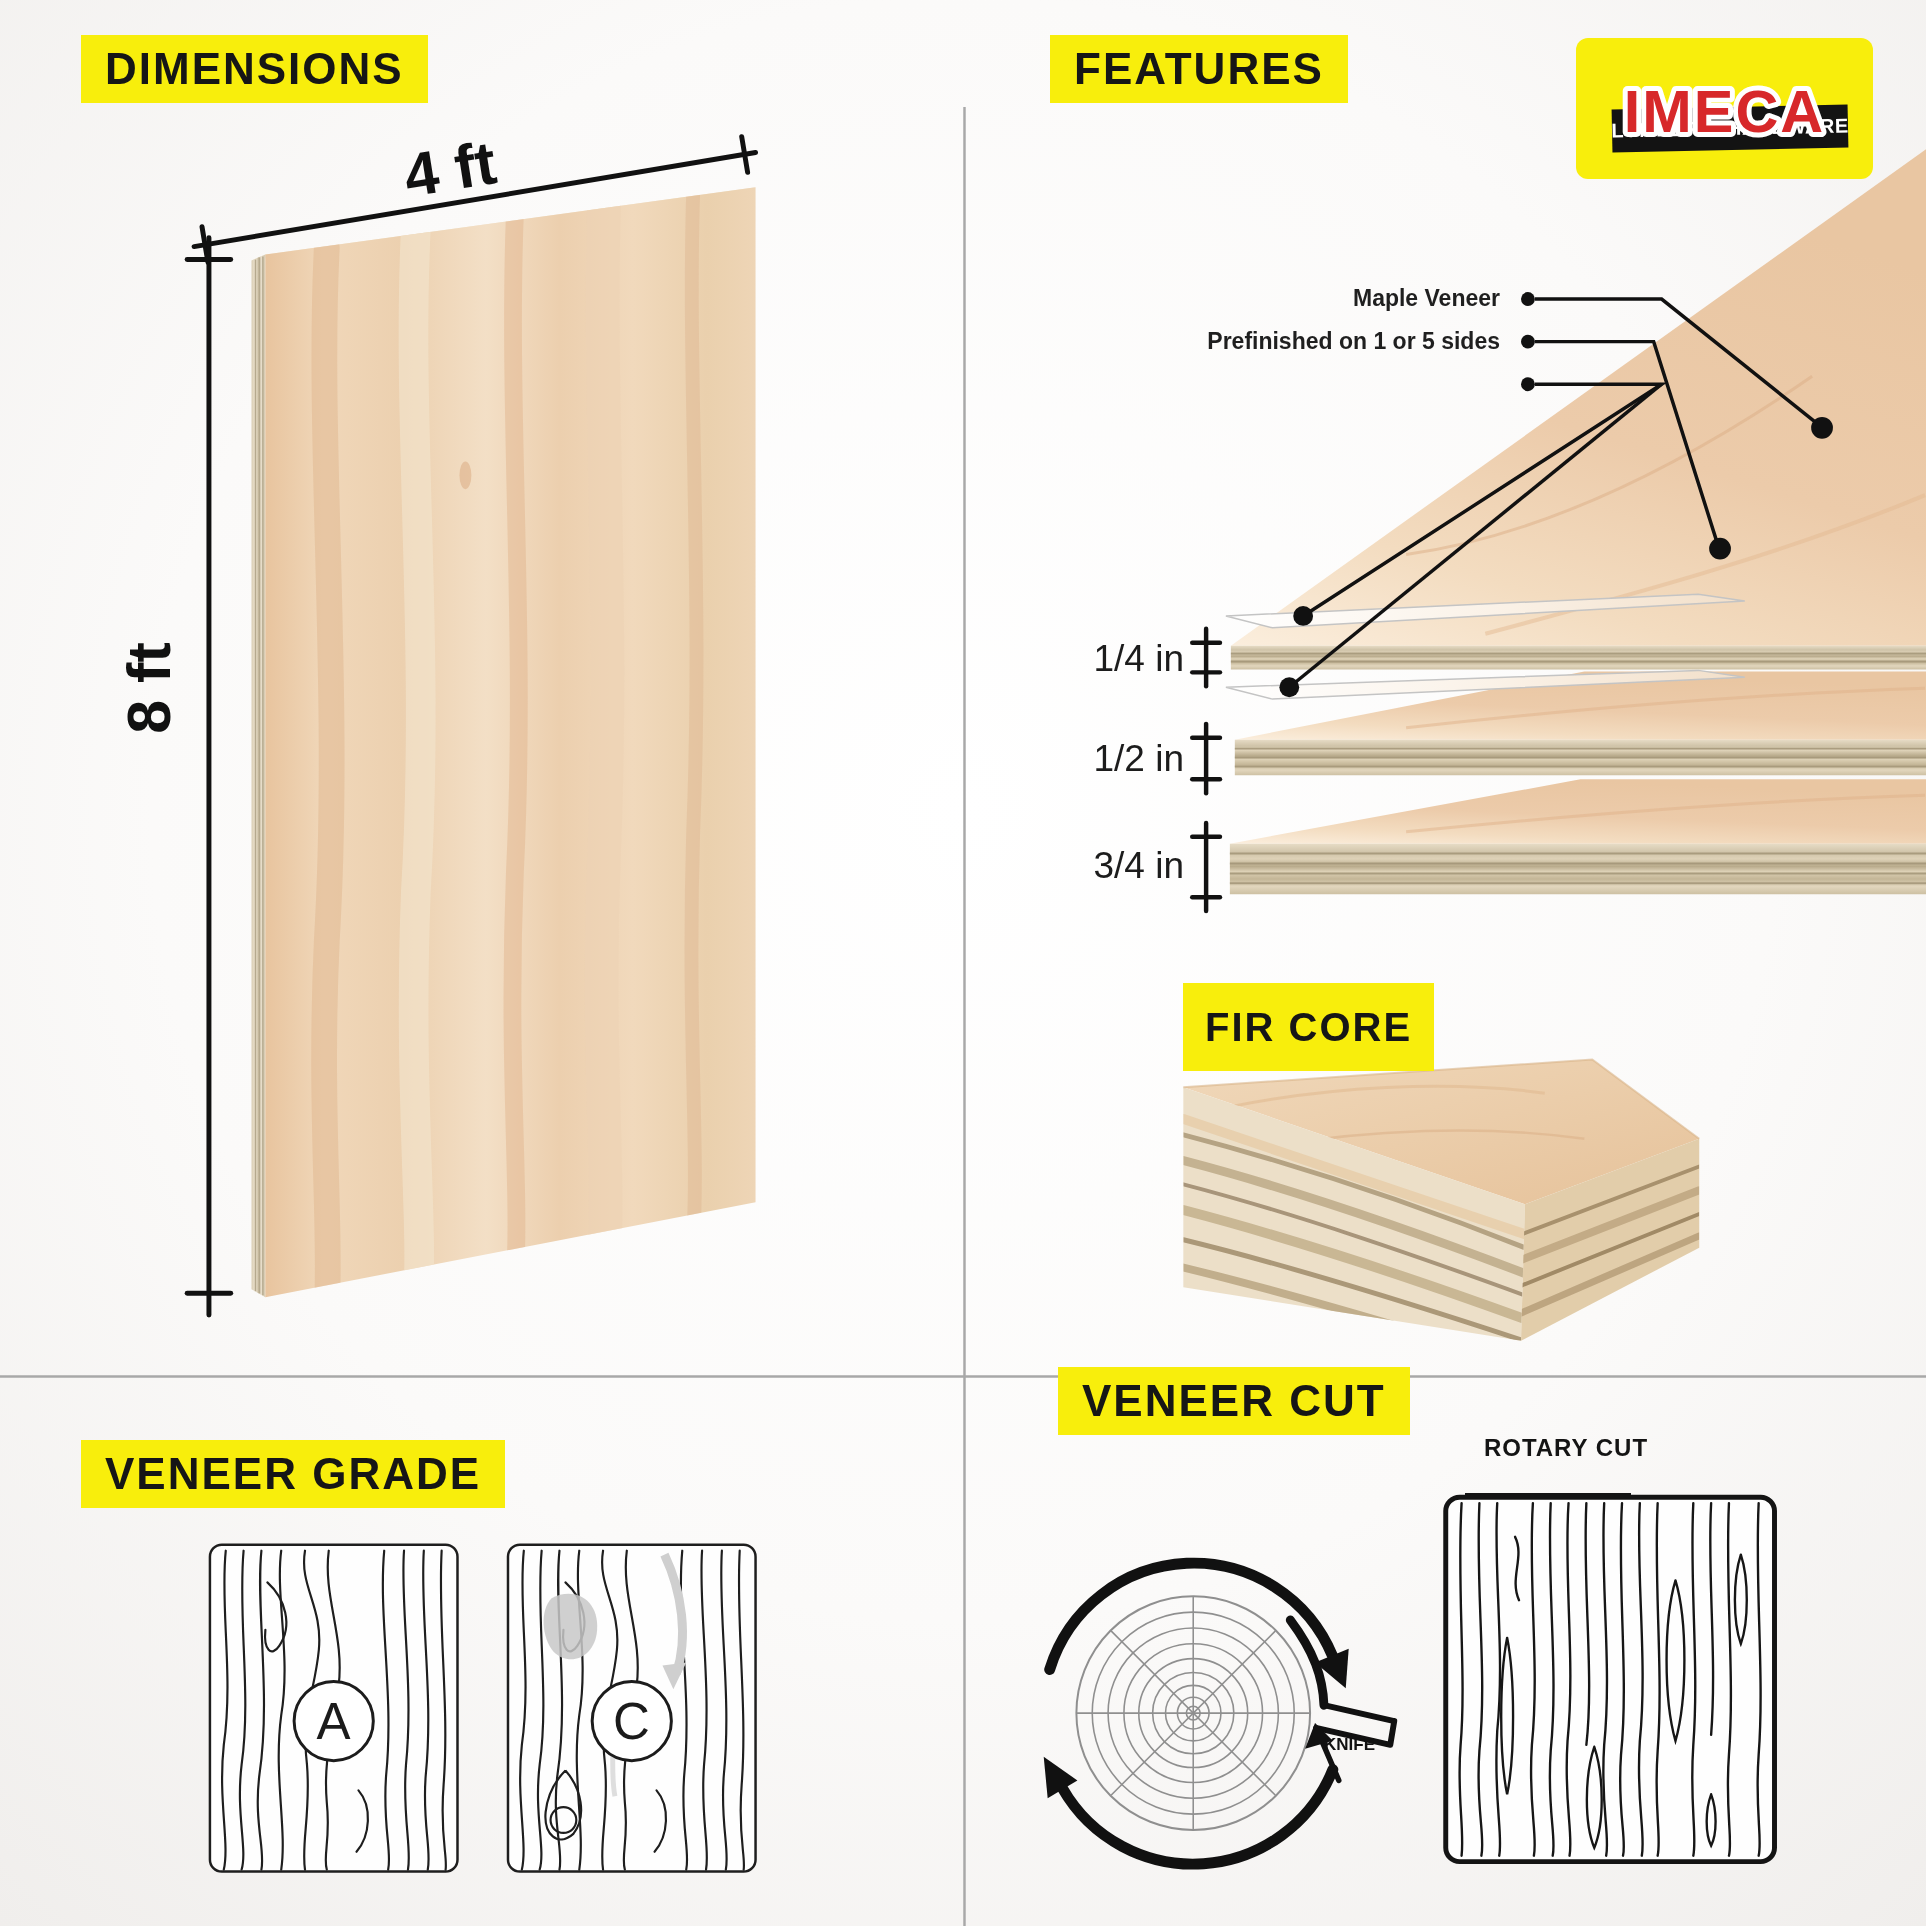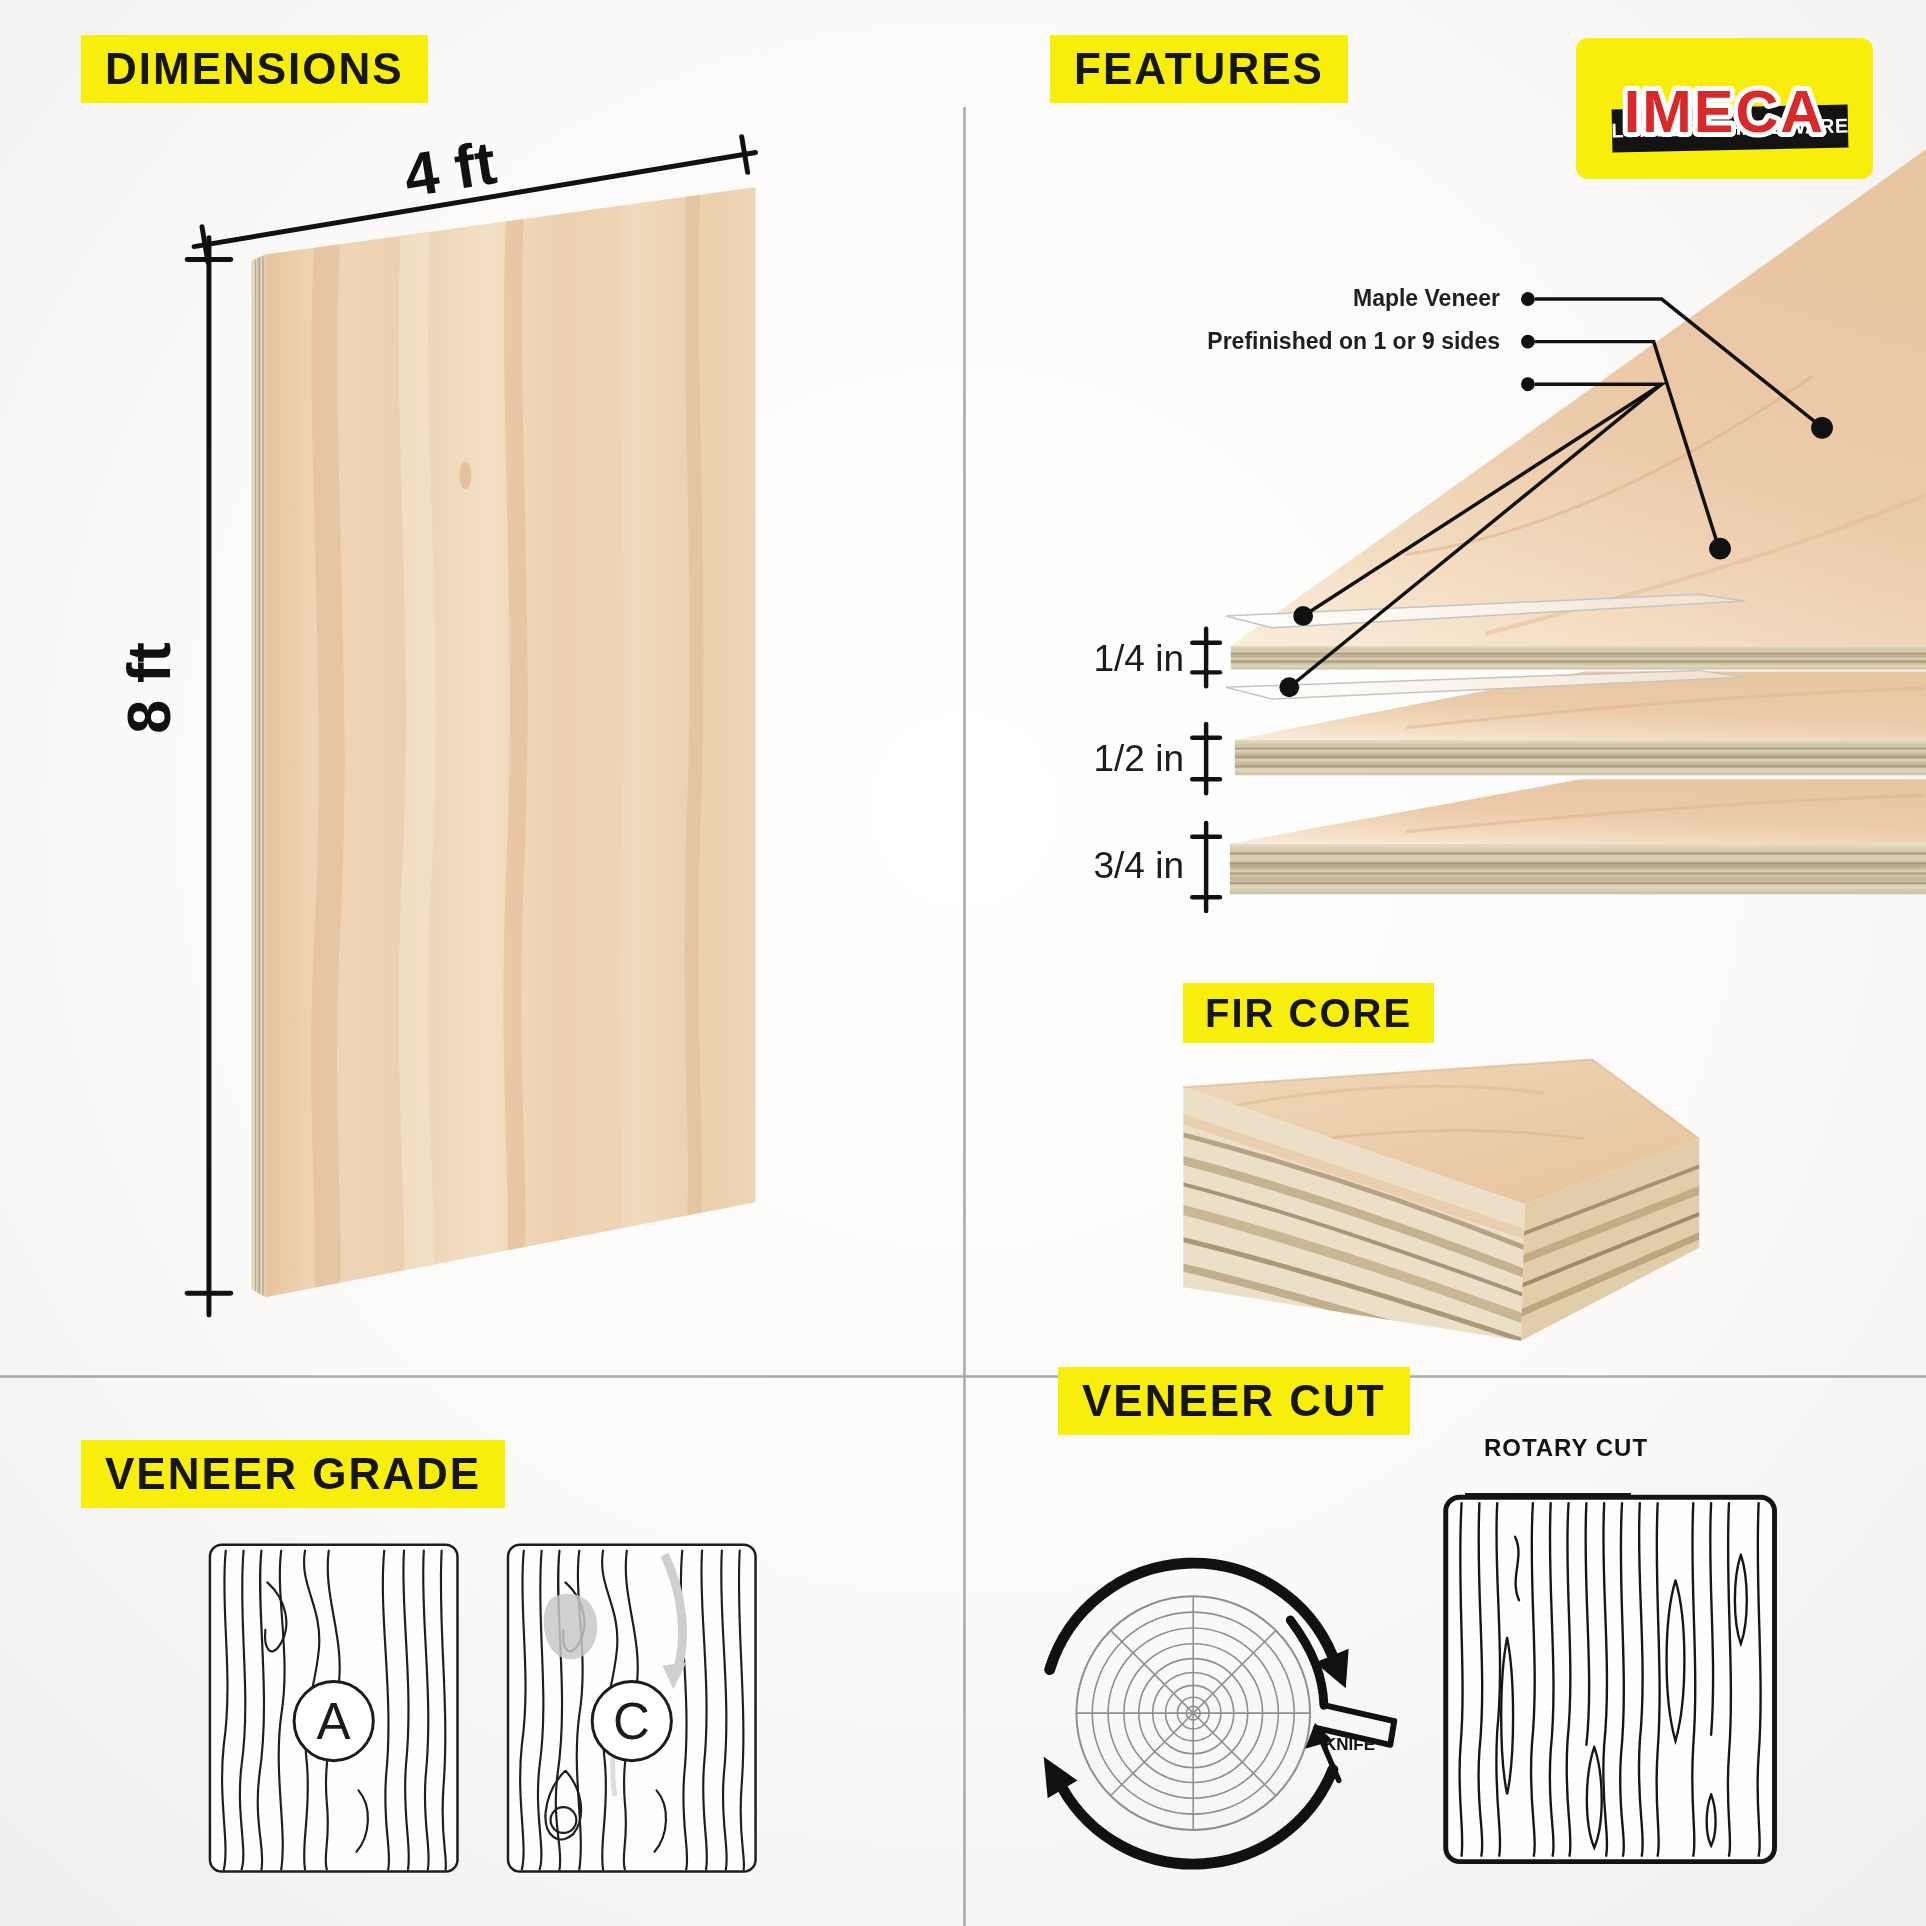--- a/index.html
+++ b/index.html
@@ -334,28 +334,28 @@
           <path d="M 70,40 C 80,60 64,82 74,104"></path>
         </g>
       </g>
     </g>
   </svg>
 
   <div class="ylabel" style="left:61px;top:35px;">DIMENSIONS</div>
   <div class="ylabel" style="left:1030px;top:35px;">FEATURES</div>
   <div class="ylabel" style="left:61px;top:1440px;">VENEER GRADE</div>
   <div class="ylabel" style="left:1038px;top:1367px;">VENEER CUT</div>
-  <div class="ylabel" style="left:1163px;top:983px;font-size:40px;padding:10px 22px;">FIR CORE</div>
+  <div class="ylabel" style="left:1163px;top:983px;font-size:40px;padding:24px 22px;">FIR CORE</div>
 
   <div class="dimtext" style="left:371px;top:134px;width:158px;transform:rotate(-9deg);">4 ft</div>
   <div class="dimtext" style="left:79px;top:653px;width:139px;transform:rotate(-90deg);">8 ft</div>
 
   <div class="callouts">
     <div>Maple Veneer</div>
-    <div>Prefinished on 1 or 9 sides</div>
+    <div>Prefinished on 1 or 5 sides</div>
   </div>
 
   <div class="thick" style="left:1043px;top:639px;">1/4 in</div>
   <div class="thick" style="left:1043px;top:739px;">1/2 in</div>
   <div class="thick" style="left:1043px;top:846px;">3/4 in</div>
 
   <div class="grade-letter" style="left:294px;top:1689px;">A</div>
   <div class="grade-letter" style="left:592px;top:1689px;">C</div>
 
   <div class="rotary-title">ROTARY CUT</div>

